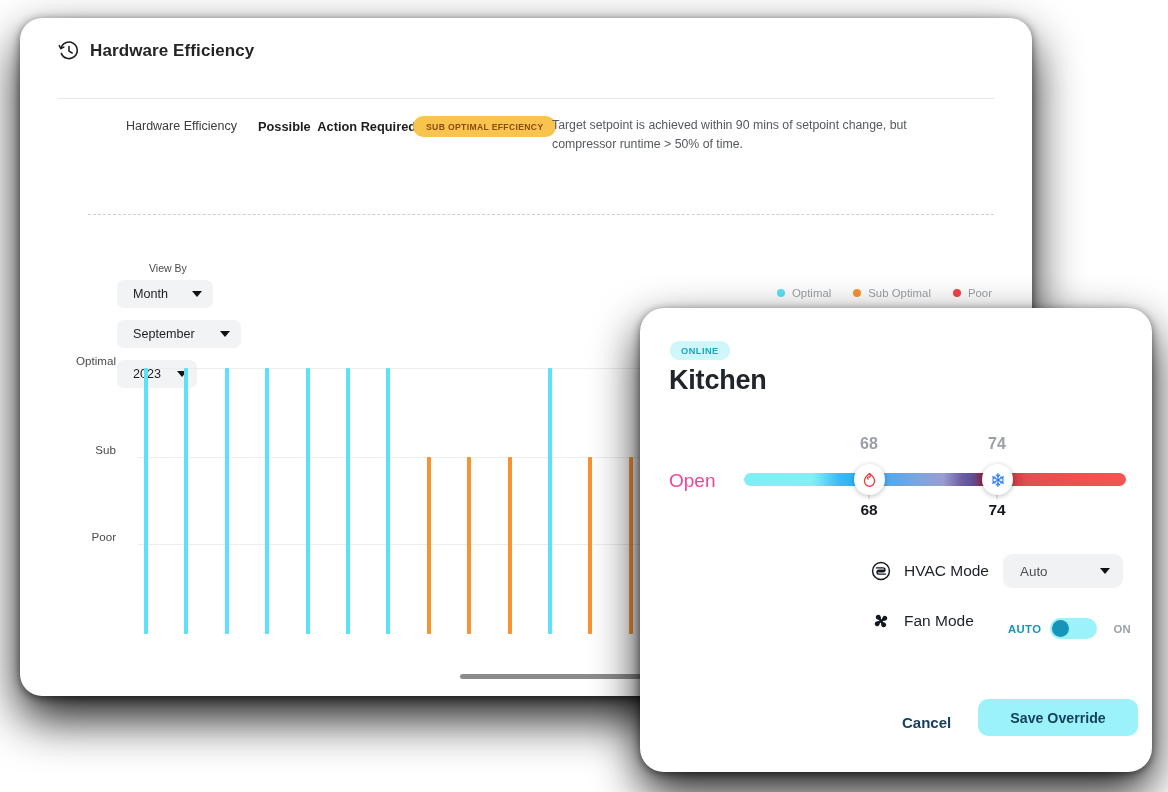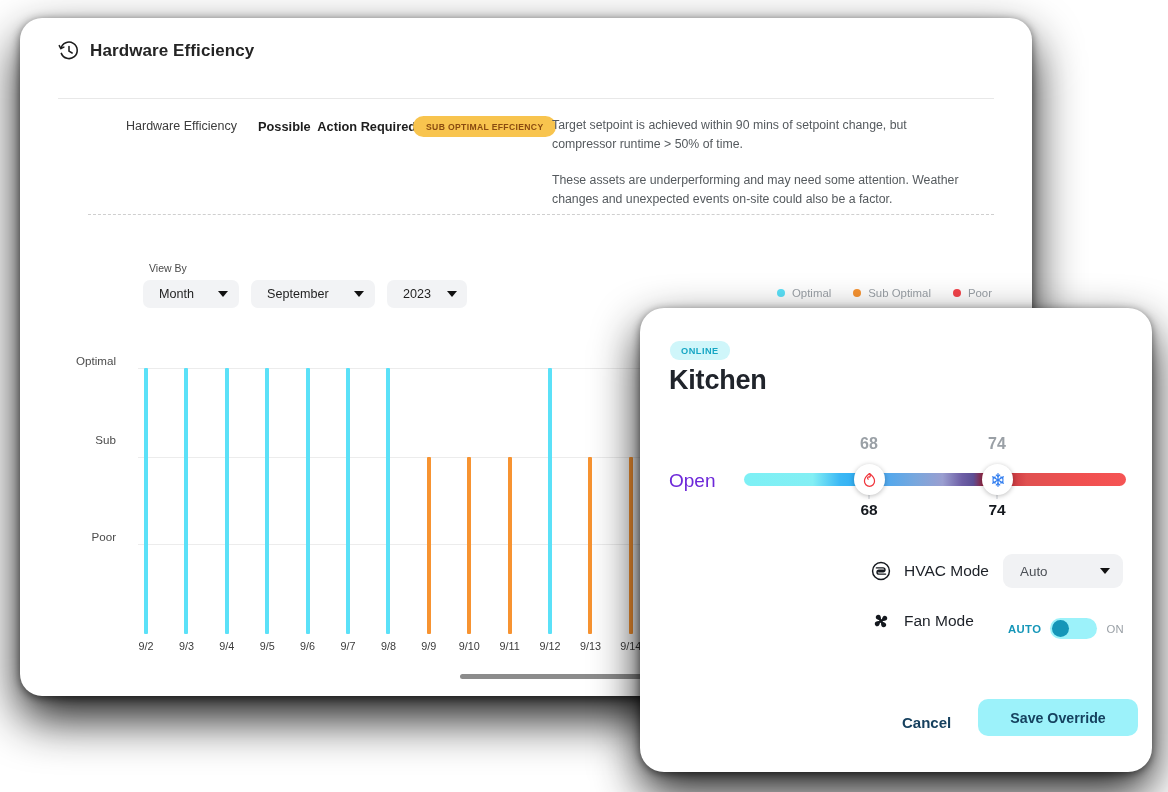--- a/index.html
+++ b/index.html
@@ -64,21 +64,21 @@
     position: absolute; left: 68px; top: 196px;
     width: 906px; height: 0;
     border-top: 1px dashed #cfcfcf;
   }
 
   
   .viewby-label {
     position: absolute; left: 129px; top: 244px;
     font-size: 10.5px; color: #4a4a4a;
   }
-  .selects { position: absolute; left: 123px; top: 262px; display: flex; gap: 12px; }
+  .selects { position: absolute; left: 97px; top: 262px; display: flex; gap: 12px; flex-direction: column; }
   .select {
     height: 28px; background: #f2f3f5; border-radius: 7px;
     display: flex; align-items: center; justify-content: space-between;
     padding: 0 11px 0 16px; cursor: pointer; border: none;
     font-family: inherit;
   }
   .select .sel-txt { font-size: 12.6px; color: #1f1f1f; }
   .caret {
     width: 0; height: 0; margin-left: 16px;
     border-left: 5px solid transparent; border-right: 5px solid transparent;
@@ -137,21 +137,21 @@
     font-size: 9.2px; font-weight: 700; letter-spacing: .5px;
     padding: 5px 11px 4px; border-radius: 9px;
   }
   .room-name {
     position: absolute; left: 29px; top: 57px;
     font-size: 27px; font-weight: 600; color: #20242b; letter-spacing: -.2px;
   }
 
   .open-label {
     position: absolute; left: 29px; top: 162px;
-    font-size: 19px; color: #6d28d9;
+    font-size: 19px; color: #ec4899;
   }
 
   .slider { position: absolute; left: 104px; top: 165px; width: 312px; height: 14px; }
   .slider-track {
     position: absolute; left: 0; top: 0; width: 382px; height: 13px;
     border-radius: 7px;
     background: linear-gradient(90deg,
       #7DF0F5 0%, #83EFF4 18%, #3CB9F5 25%, #2BA8F2 32%,
       #4FA8EE 37%, #79A7DD 45%, #9a9ed0 52%,
       #6E5FA6 57%, #5c4f95 60%,
@@ -187,21 +187,21 @@
   .hvac-select {
     position: absolute; left: 363px; top: 246px;
     width: 120px; height: 34px; background: #f1f2f4; border-radius: 9px;
     display: flex; align-items: center; justify-content: space-between;
     padding: 0 13px 0 17px; cursor: pointer; border: none; font-family: inherit;
   }
   .hvac-select .sel-txt { font-size: 13.4px; color: #4c5056; }
 
   .fan-toggle { position: absolute; left: 368px; top: 310px; display: flex; align-items: center; gap: 9px; }
   .fan-auto { font-size: 11.3px; font-weight: 700; letter-spacing: .4px; color: #1596b8; }
-  .fan-on   { font-size: 11.3px; font-weight: 400; letter-spacing: .4px; color: #9aa0a6; }
+  .fan-on   { font-size: 11.3px; font-weight: 700; letter-spacing: .4px; color: #9aa0a6; margin-left: 7px; }
   .switch {
     position: relative; width: 47px; height: 21px;
     background: #9CF2FA; border-radius: 11px; cursor: pointer;
   }
   .knob {
     position: absolute; left: 2px; top: 2px; width: 17px; height: 17px;
     background: #1596b8; border-radius: 50%;
   }
 
   .footer { position: absolute; left: 0; right: 0; top: 384px; height: 80px; }
@@ -236,21 +236,20 @@
     </div>
 
     <div class="divider"></div>
 
     <div class="summary">
       <span class="sum-label">Hardware Efficiency</span>
       <span class="sum-status">Possible  Action Required</span>
       <span class="badge">SUB OPTIMAL EFFCIENCY</span>
       <div class="sum-desc">
         <p>Target setpoint is achieved within 90 mins of setpoint change, but compressor runtime &gt; 50% of time.</p>
-        <p>These assets are underperforming and may need some attention. Weather changes and unexpected events on-site could also be a factor.</p>
       </div>
     </div>
 
     <div class="dashed"></div>
 
     <div class="viewby-label">View By</div>
     <div class="selects">
       <button class="select sel-month">
         <span class="sel-txt">Month</span>
         <span class="caret"></span>
@@ -276,21 +275,21 @@
         </div>
         <div class="lg-item">
           <span class="lg-dot" style="background: rgb(244, 67, 74);"></span>
           <span class="lg-txt">Poor</span>
         </div>
       </div>
 
     <div class="chart-wrap">
       <div class="y-labels" id="y-labels">
           <div class="y-lab" style="top: 12px;">Optimal</div>
-          <div class="y-lab" style="top: 91px; margin-left: 48px;">Sub</div>
+          <div class="y-lab" style="top: 101px; margin-left: 48px;">Sub</div>
           <div class="y-lab" style="top: 188px;">Poor</div>
         </div>
       <div class="plot">
         <div id="grid">
             <div class="gridline" style="top: 12px;"></div>
             <div class="gridline" style="top: 101px;"></div>
             <div class="gridline" style="top: 188px;"></div>
           </div>
         <div id="bars">
             <div class="bar" style="left: 6px; top: 12px; height: 266px; background: rgb(91, 225, 248);"></div>
@@ -301,35 +300,20 @@
             <div class="bar" style="left: 208px; top: 12px; height: 266px; background: rgb(91, 225, 248);"></div>
             <div class="bar" style="left: 248.4px; top: 12px; height: 266px; background: rgb(91, 225, 248);"></div>
             <div class="bar" style="left: 288.8px; top: 101px; height: 177px; background: rgb(247, 147, 49);"></div>
             <div class="bar" style="left: 329.2px; top: 101px; height: 177px; background: rgb(247, 147, 49);"></div>
             <div class="bar" style="left: 369.6px; top: 101px; height: 177px; background: rgb(247, 147, 49);"></div>
             <div class="bar" style="left: 410px; top: 12px; height: 266px; background: rgb(91, 225, 248);"></div>
             <div class="bar" style="left: 450.4px; top: 101px; height: 177px; background: rgb(247, 147, 49);"></div>
             <div class="bar" style="left: 490.8px; top: 101px; height: 177px; background: rgb(247, 147, 49);"></div>
           </div>
       </div>
-      <div class="x-labels" id="x-labels">
-          <div class="x-lab" style="left: 8px;">9/2</div>
-          <div class="x-lab" style="left: 48.4px;">9/3</div>
-          <div class="x-lab" style="left: 88.8px;">9/4</div>
-          <div class="x-lab" style="left: 129.2px;">9/5</div>
-          <div class="x-lab" style="left: 169.6px;">9/6</div>
-          <div class="x-lab" style="left: 210px;">9/7</div>
-          <div class="x-lab" style="left: 250.4px;">9/8</div>
-          <div class="x-lab" style="left: 290.8px;">9/9</div>
-          <div class="x-lab" style="left: 331.2px;">9/10</div>
-          <div class="x-lab" style="left: 371.6px;">9/11</div>
-          <div class="x-lab" style="left: 412px;">9/12</div>
-          <div class="x-lab" style="left: 452.4px;">9/13</div>
-          <div class="x-lab" style="left: 492.8px;">9/14</div>
-        </div>
       <div class="scroll-track">
         <div class="scroll-thumb"></div>
       </div>
     </div>
   </div>
 
   <div class="panel">
 
     <span class="online-pill">ONLINE</span>
     <div class="room-name">Kitchen</div>

